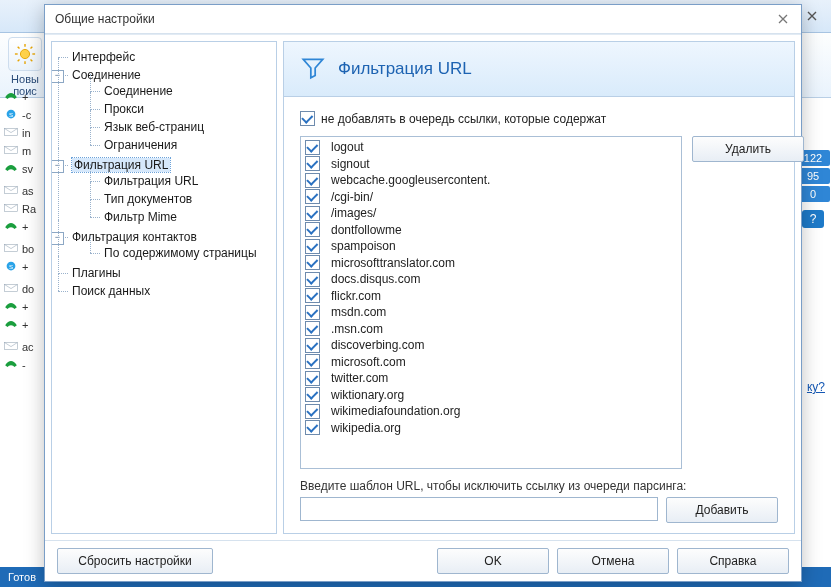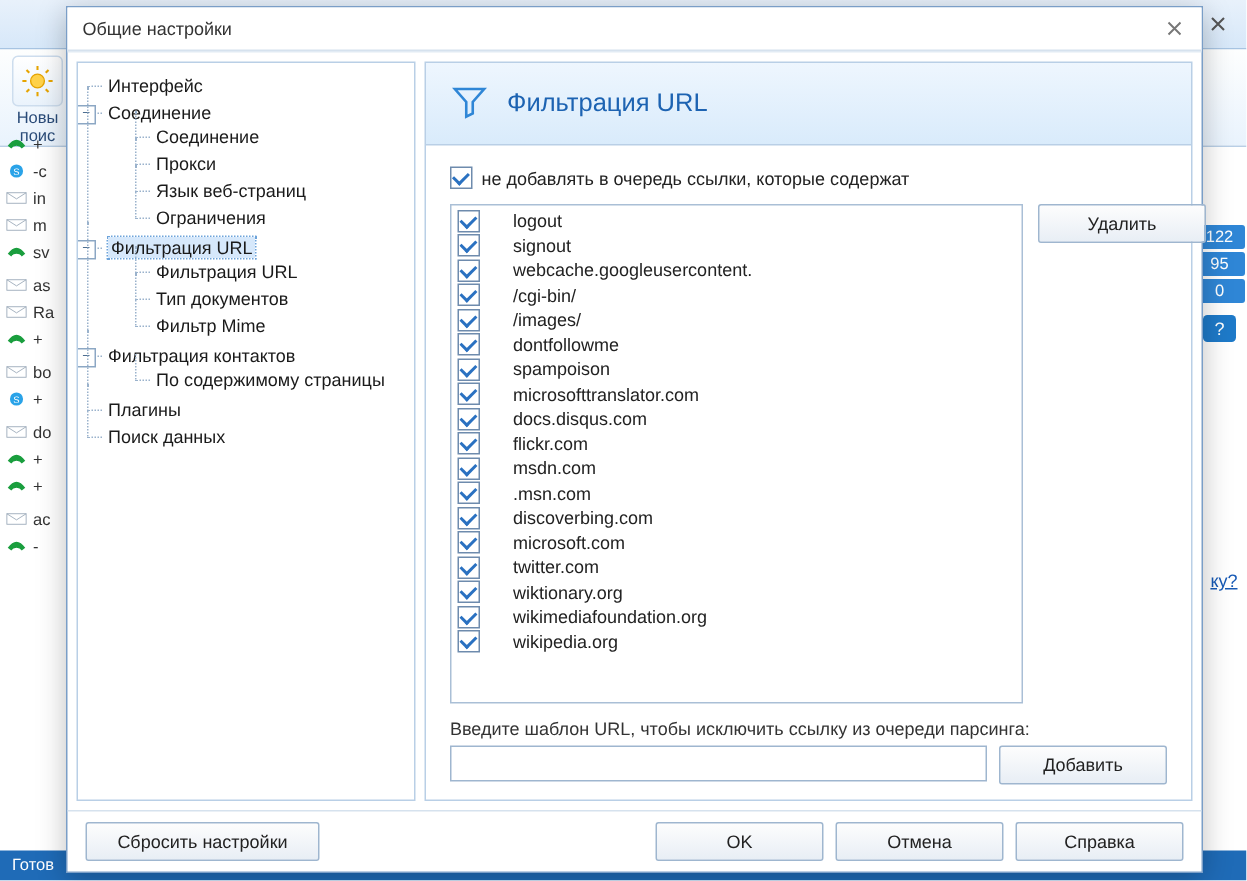--- a/index.html
+++ b/index.html
@@ -57,21 +57,21 @@
   .rp-inner { flex:1; padding:14px 16px 10px; display:flex; flex-direction:column; min-height:0; }
 
   .chk-row { display:flex; align-items:center; gap:6px; margin-bottom:10px; }
   .chk { width:13px; height:13px; border:1px solid #6e8bad; background:#fff; display:inline-flex; align-items:center; justify-content:center; }
   .chk.checked::after { content:""; width:8px; height:5px; border-left:2px solid #2a71c1; border-bottom:2px solid #2a71c1; transform:rotate(-45deg) translate(0,-1px); }
 
   .grid-row { display:flex; gap:10px; min-height:0; flex:1; }
   .listbox { flex:1; border:1px solid #aabfd6; display:flex; flex-direction:column; min-height:0; }
   .lb-head { height:20px; border-bottom:1px solid #c6d6e7; padding:0 8px; display:flex; align-items:center; background:#fff; color:#333; }
   .lb-body { flex:1; overflow-y:scroll; padding:2px 4px; }
-  .lb-item { display:flex; align-items:center; gap:22px; height:16.5px; font-size:12px; }
+  .lb-item { display:flex; align-items:center; gap:11px; height:16.5px; font-size:12px; }
 
   .btn { height:24px; min-width:86px; padding:0 12px; border:1px solid #9fb6cf; background:linear-gradient(#fdfdfd,#e8eef5); border-radius:2px; font-size:12px; color:#222; display:inline-flex; align-items:center; justify-content:center; cursor:pointer; }
   .side-btn-col { width:86px; }
 
   .hint { margin-top:10px; font-size:12px; color:#333; }
   .add-row { display:flex; gap:8px; margin-top:4px; }
   .txt { flex:1; height:22px; border:1px solid #9fb6cf; padding:0 6px; font-size:12px; }
 
   .dlg-footer { height:40px; border-top:1px solid #d6e2ee; display:flex; align-items:center; padding:0 12px; gap:8px; }
   .dlg-footer .spacer { flex:1; }

